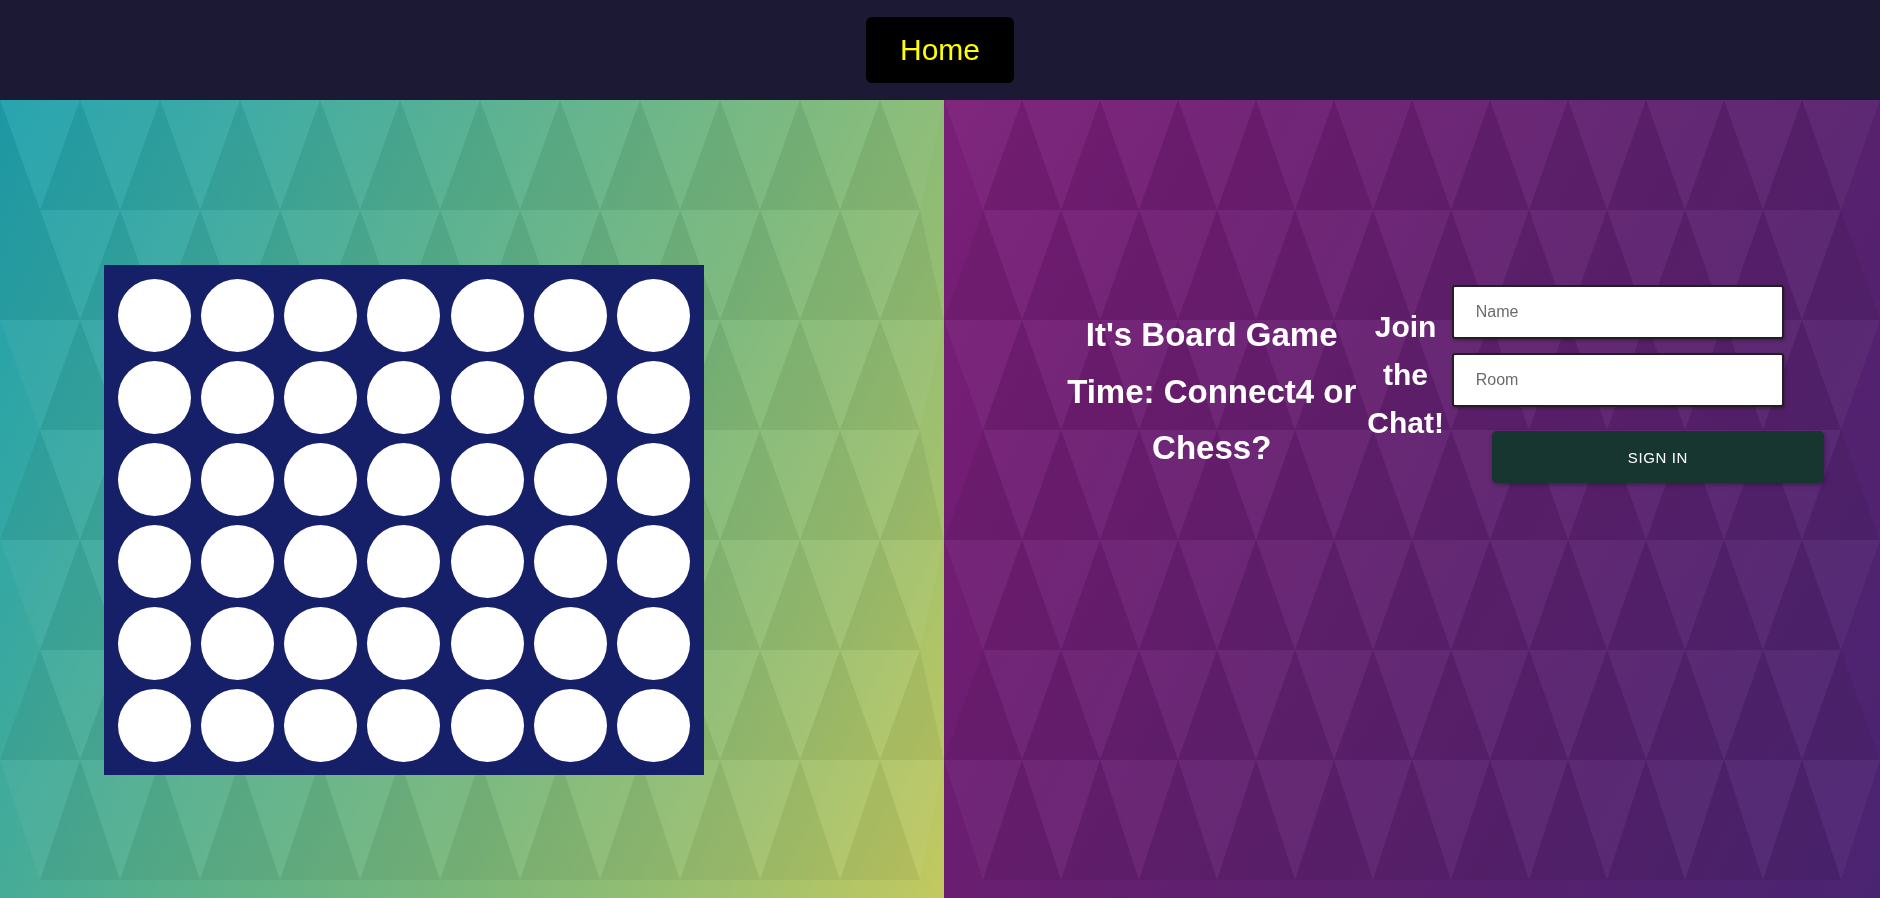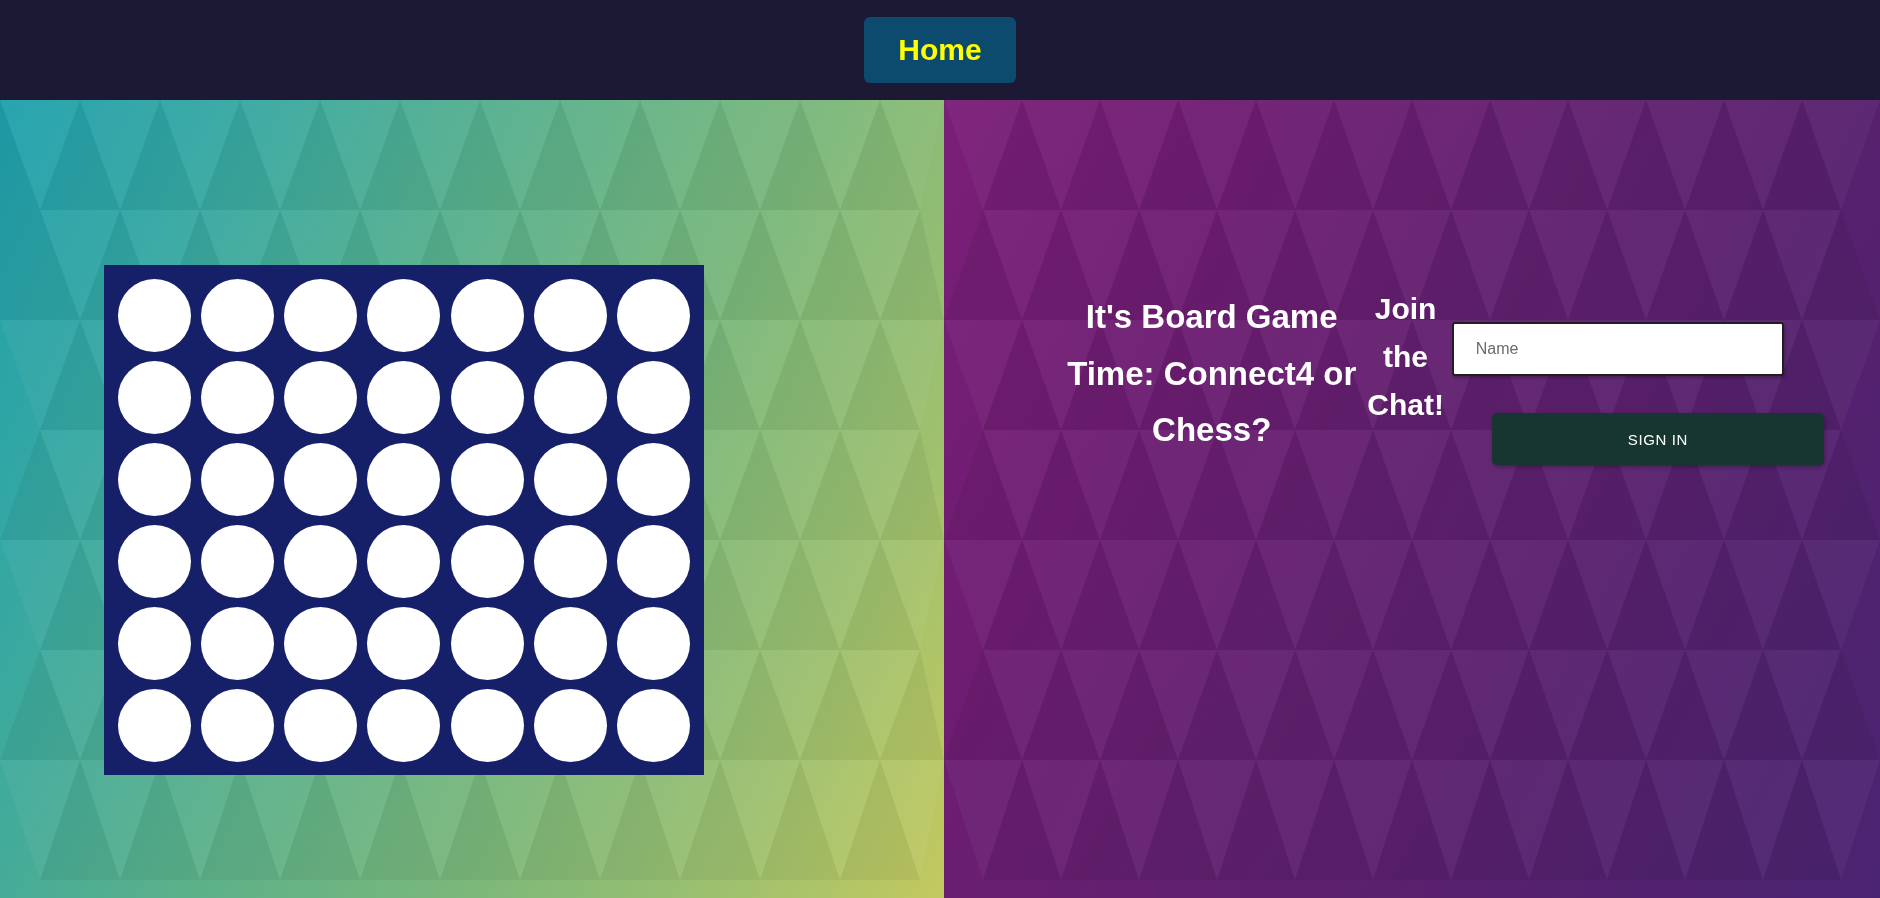--- a/index.html
+++ b/index.html
@@ -19,35 +19,34 @@
     width: 1880px;
     height: 100px;
     background: #1c1934;
     display: flex;
     align-items: center;
     justify-content: center;
     gap: 40px;
     z-index: 10;
   }
   .nav-btn {
-    background: #0c4a6e;
+    background: #000000;
     border: none;
     border-radius: 6px;
     color: #ffff00;
     font-family: "Liberation Sans", sans-serif;
     font-size: 30px;
     line-height: 1;
     padding: 0 34px;
     height: 66px;
     display: flex;
     align-items: center;
     justify-content: center;
     cursor: pointer;
     white-space: nowrap;
-    font-weight: bold;
   }
 
   
   #stage {
     position: absolute;
     top: 100px; left: 0;
     width: 1880px;
     height: 798px;
   }
 
@@ -141,21 +140,21 @@
     font-weight: bold;
     text-align: center;
     line-height: 1.6;
     margin-bottom: 36px;
   }
 
   #signin-form {
     width: 720px;
     display: flex;
     flex-direction: column;
-    gap: 27px;
+    gap: 14px;
   }
 
   .field {
     width: 100%;
     height: 54px;
     background: #ffffff;
     border: 2px solid #231f20;
     border-radius: 3px;
     font-family: "Liberation Sans", sans-serif;
     font-size: 16px;
@@ -661,18 +660,19 @@
         <polygon points="819,780 897,780 858,660"></polygon>
       </g>
     </svg>
 
     <div id="join-panel">
       <h1 id="headline">It's Board Game Time: Connect4 or Chess?</h1>
       <h2 id="subhead">Join the Chat!</h2>
 
       <form id="signin-form">
         <input class="field" type="text" placeholder="Name" style="">
+        <input class="field" type="text" placeholder="Room" style="">
         <button id="signin-button" type="submit">SIGN IN</button>
       </form>
     </div>
   </section>
 
 </div>
 
 </body></html>

